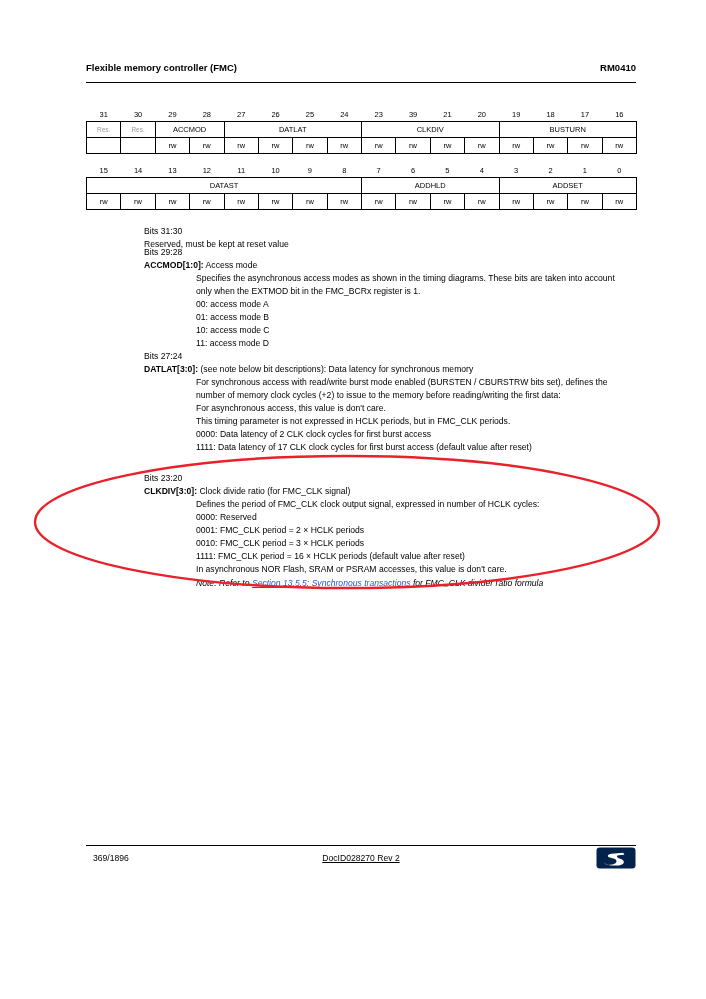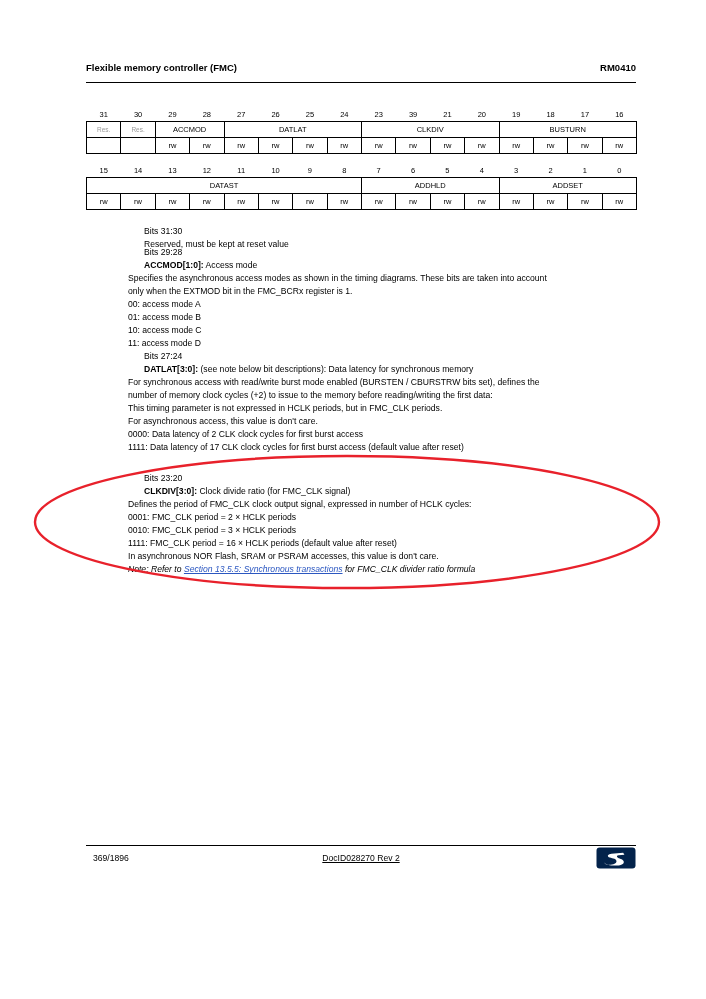--- a/index.html
+++ b/index.html
@@ -95,20 +95,21 @@
     display: inline-block;
     width: 62px;
     vertical-align: top;
   }
   .bits-head-text {
     display: inline-block;
     width: 440px;
     vertical-align: top;
   }
   .bits-body {
+    margin-left: 68px;
     width: 430px;
   }
   .b { font-weight: bold; }
   .note-label { font-style: italic; }
   .link {
     color: #2b57c1;
     font-style: italic;
     text-decoration: underline;
   }
 
@@ -325,33 +326,34 @@
       <div>11: access mode D</div>
     </div>
   </div>
 
   <div class="bits-block" style="top:350px;">
     <div class="bits-line">
       <span class="bits-label">Bits 27:24</span><span class="bits-head-text"><b class="b">DATLAT[3:0]:</b><span> (see note below bit descriptions): Data latency for synchronous memory</span></span>
     </div>
     <div class="bits-body">
       <div>For synchronous access with read/write burst mode enabled (BURSTEN / CBURSTRW bits set), defines the number of memory clock cycles (+2) to issue to the memory before reading/writing the first data:</div>
+      <div>For asynchronous access, this value is don't care.</div>
       <div>This timing parameter is not expressed in HCLK periods, but in FMC_CLK periods.</div>
-      <div>For asynchronous access, this value is don't care.</div>
       <div>0000: Data latency of 2 CLK clock cycles for first burst access</div>
       <div>1111: Data latency of 17 CLK clock cycles for first burst access (default value after reset)</div>
     </div>
   </div>
 
   <div class="bits-block" style="top:472px;">
     <div class="bits-line">
       <span class="bits-label">Bits 23:20</span><span class="bits-head-text"><b class="b">CLKDIV[3:0]:</b><span> Clock divide ratio (for FMC_CLK signal)</span></span>
     </div>
     <div class="bits-body">
       <div>Defines the period of FMC_CLK clock output signal, expressed in number of HCLK cycles:</div>
+      <div>0000: Reserved</div>
       <div>0001: FMC_CLK period = 2 × HCLK periods</div>
       <div>0010: FMC_CLK period = 3 × HCLK periods</div>
       <div>1111: FMC_CLK period = 16 × HCLK periods (default value after reset)</div>
       <div>In asynchronous NOR Flash, SRAM or PSRAM accesses, this value is don't care.</div>
       <div>
         <span class="note-label">Note:</span><span class="note-label"> Refer to </span><a class="link" href="#">Section 13.5.5: Synchronous transactions</a><span class="note-label"> for FMC_CLK divider ratio formula</span>
       </div>
     </div>
   </div>
 

